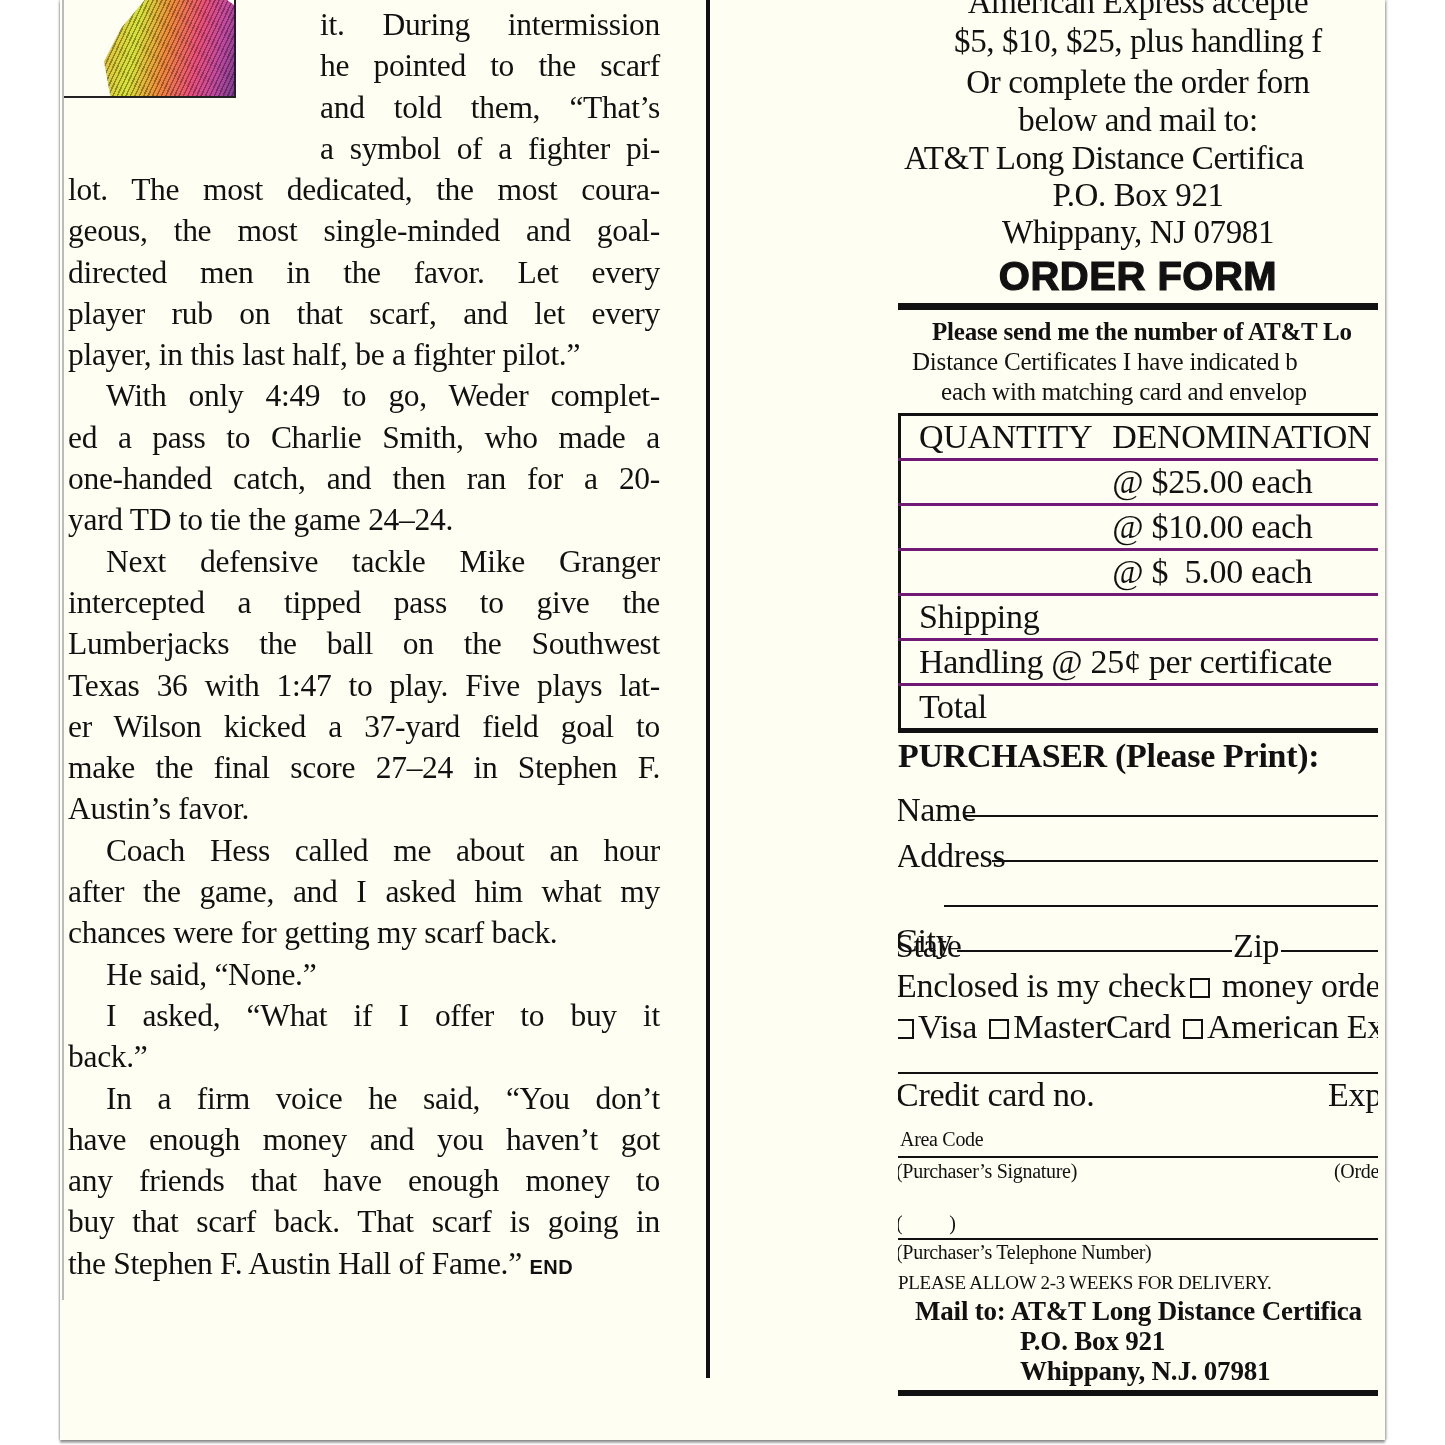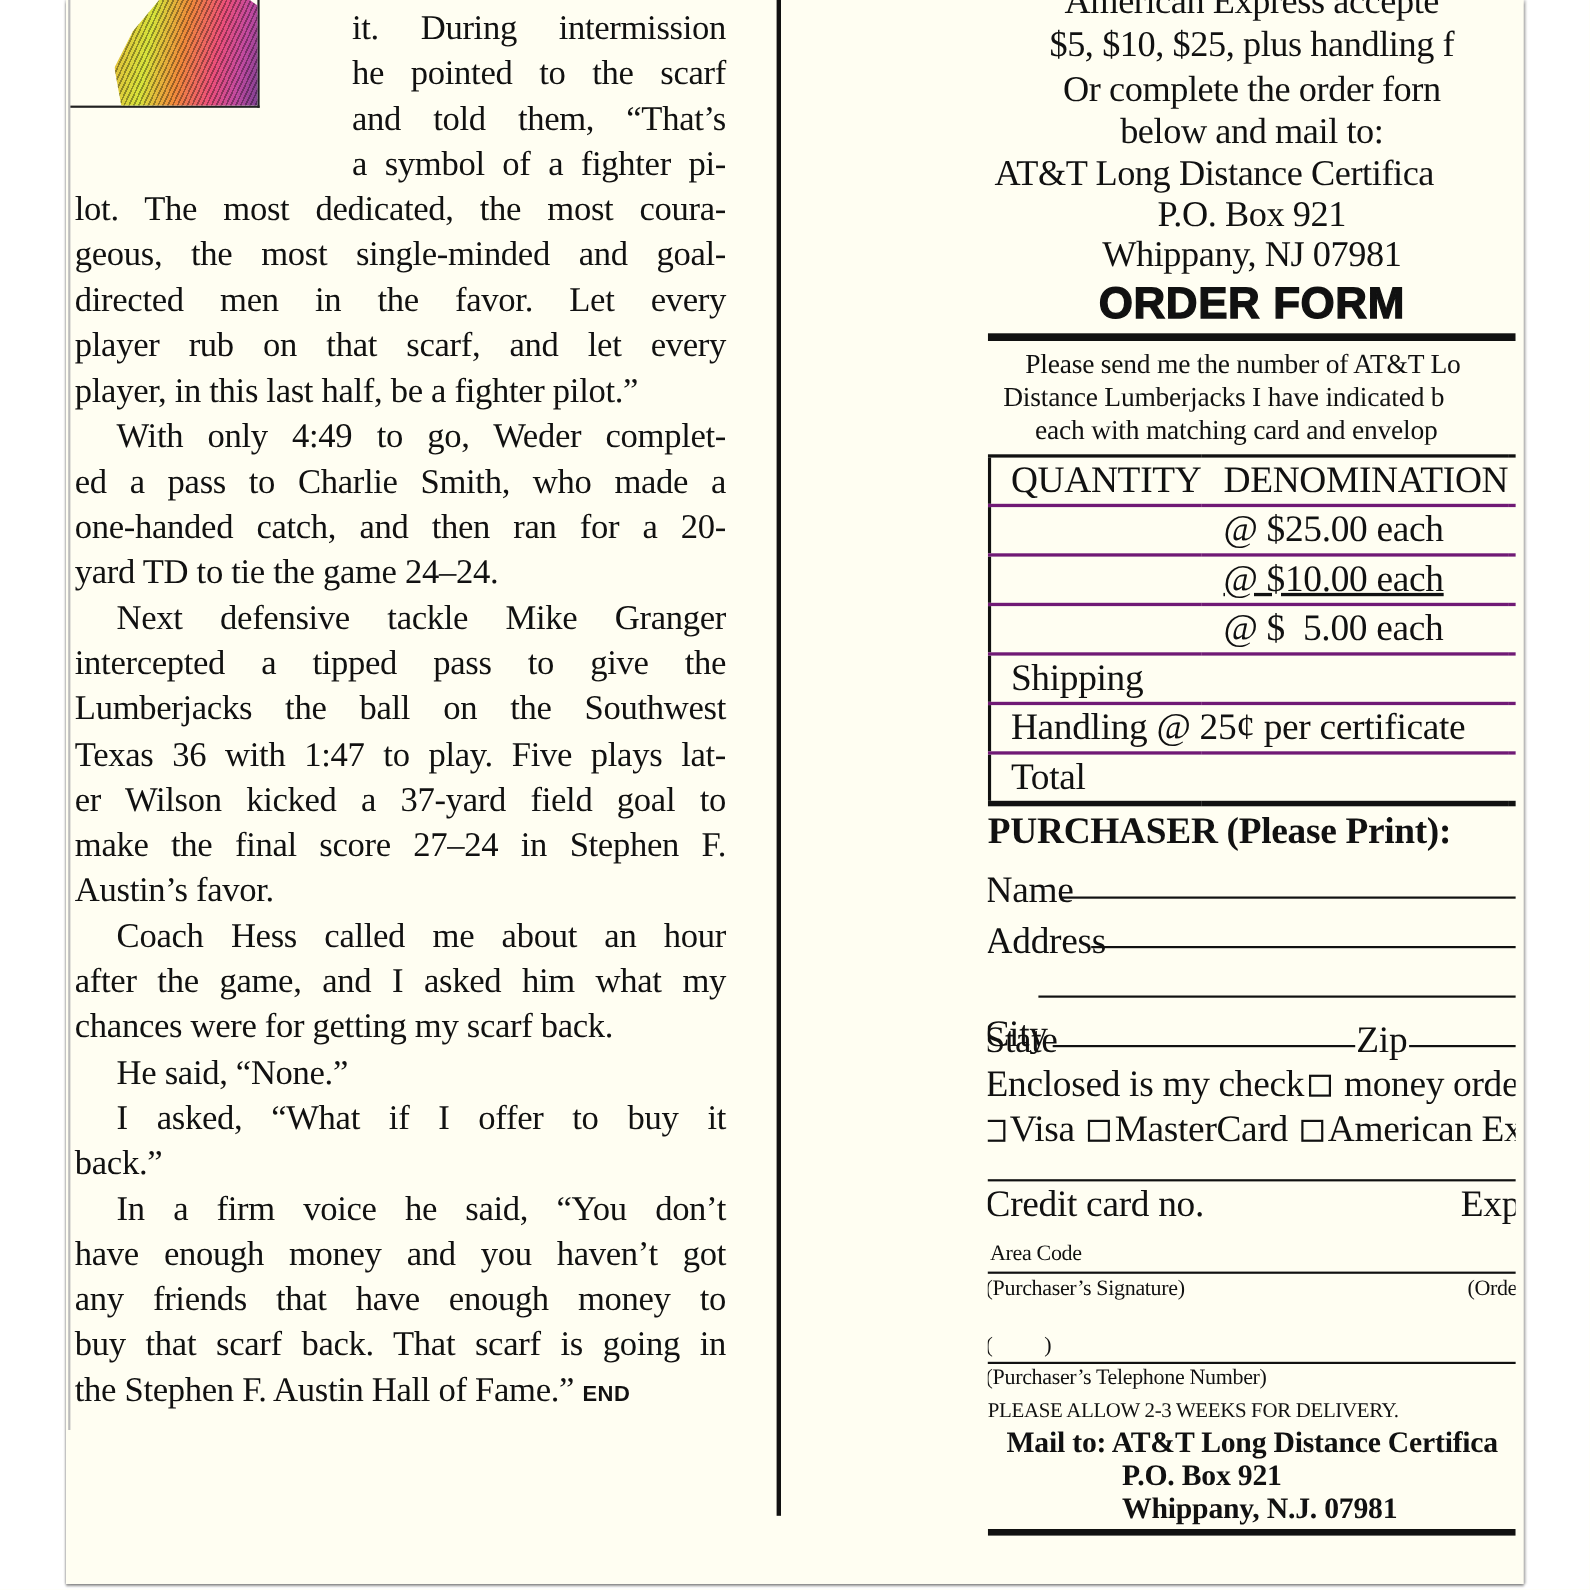--- a/index.html
+++ b/index.html
@@ -119,39 +119,39 @@
   <div class="ctr intro" style="top:-16px;">American Express accepte</div>
   <div class="ctr intro" style="top:23px;">$5, $10, $25, plus handling f</div>
   <div class="ctr intro" style="top:64px;">Or complete the order forn</div>
   <div class="ctr intro" style="top:102px;">below and mail to:</div>
   <div class="ctr intro" style="top:140px; text-align:left; left:6px;">AT&amp;T Long Distance Certifica</div>
   <div class="ctr intro" style="top:177px;">P.O. Box 921</div>
   <div class="ctr intro" style="top:214px;">Whippany, NJ 07981</div>
   <div class="ctr order-title" style="top:254px;">ORDER FORM</div>
   <div class="thick-rule" style="top:303px;"></div>
 
-  <div class="ctr please" style="top:317px; left:34px; text-align:left;">Please send me the number of AT&amp;T Lo</div>
-  <div class="ctr please" style="top:347px; left:14px; text-align:left;">Distance Lumberjacks I have indicated b</div>
+  <div class="ctr please" style="top:317px; left:34px; text-align:left;font-weight:bold;">Please send me the number of AT&amp;T Lo</div>
+  <div class="ctr please" style="top:347px; left:14px; text-align:left;">Distance Certificates I have indicated b</div>
   <div class="ctr please" style="top:377px; left:43px; text-align:left;">each with matching card and envelop</div>
 
   <table class="order">
     <tbody>
         <tr>
       <td style="width:140px;">QUANTITY</td>
       <td style="width:220px; padding-left:20px;">DENOMINATION</td>
       <td style="padding-left:24px;">TOTA</td>
     </tr>
     <tr>
       <td></td>
       <td style="padding-left:20px;">@ $25.00 each</td>
       <td style="padding-left:24px;">$</td>
     </tr>
     <tr>
       <td></td>
-      <td style="padding-left:20px;text-decoration:underline;">@ $10.00 each</td>
+      <td style="padding-left:20px;">@ $10.00 each</td>
       <td style="padding-left:24px;"></td>
     </tr>
     <tr>
       <td></td>
       <td style="padding-left:20px; white-space:pre;">@ $  5.00 each</td>
       <td style="padding-left:24px;"></td>
     </tr>
     <tr>
       <td colspan="2">Shipping</td>
       <td style="padding-left:24px;">$1.00</td>

